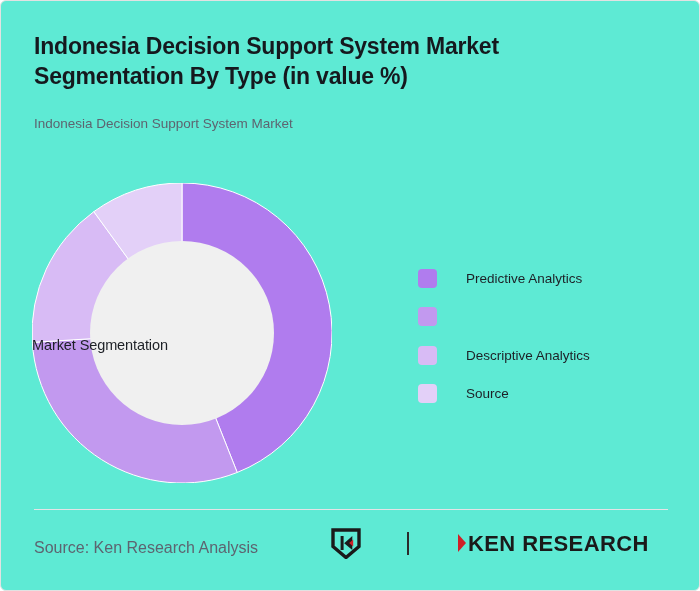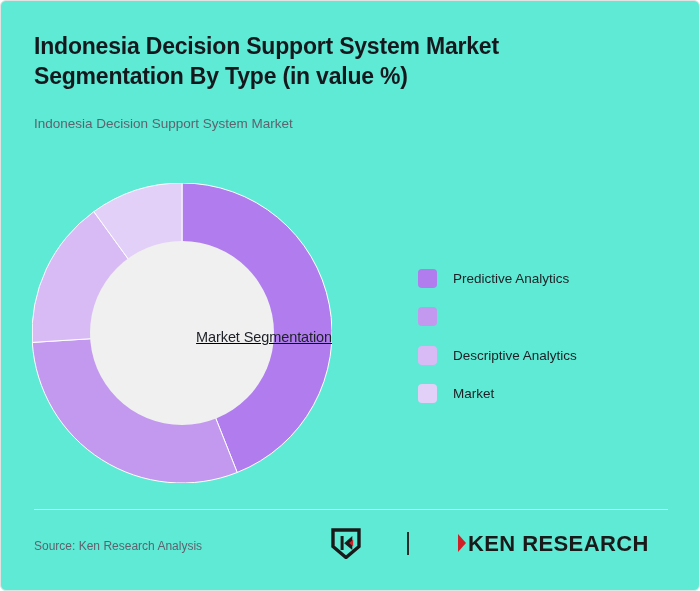--- a/index.html
+++ b/index.html
@@ -61,28 +61,27 @@
     top: 12px;
     width: 300px;
     height: 300px;
   }
   #donut-svg {
     display: block;
   }
   #center-label {
     position: absolute;
     left: 0;
-    top: 4px;
+    top: 12px;
     width: 300px;
     height: 300px;
     display: flex;
     align-items: center;
-    justify-content: flex-end;
+    justify-content: flex-start;
     pointer-events: none;
-    text-decoration: underline;
   }
   #center-label span {
     font-size: 14.5px;
     color: #1d2026;
     letter-spacing: -0.1px;
   }
 
   
   #legend {
     position: absolute;
@@ -94,40 +93,40 @@
     align-items: center;
     height: 38.5px;
   }
   .legend-swatch {
     width: 19px;
     height: 19px;
     border-radius: 4px;
     flex: 0 0 auto;
   }
   .legend-label {
-    margin-left: 16px;
+    margin-left: 29px;
     font-size: 13.5px;
     color: #1d2026;
     white-space: nowrap;
   }
 
   
   #divider {
     position: absolute;
     left: 33px;
     top: 508px;
     width: 634px;
     height: 1px;
     background: #e4e4e6;
   }
   #source-text {
     position: absolute;
     left: 33px;
     top: 538px;
-    font-size: 12px;
+    font-size: 16px;
     color: #5d6470;
   }
 
   
   #logo {
     position: absolute;
     right: 31px;
     top: 524px;
     display: flex;
     align-items: center;
@@ -186,21 +185,21 @@
         </div>
         <div class="legend-row">
           <span class="legend-swatch" style="background: rgb(194, 153, 239);"></span>
         </div>
         <div class="legend-row">
           <span class="legend-swatch" style="background: rgb(216, 187, 245);"></span>
           <span class="legend-label">Descriptive Analytics</span>
         </div>
         <div class="legend-row">
           <span class="legend-swatch" style="background: rgb(227, 208, 248);"></span>
-          <span class="legend-label">Market</span>
+          <span class="legend-label">Source</span>
         </div>
       </div>
 
   </div>
 
   <div id="divider"></div>
 
   <div id="source-text">Source: Ken Research Analysis</div>
 
   <div id="logo">

